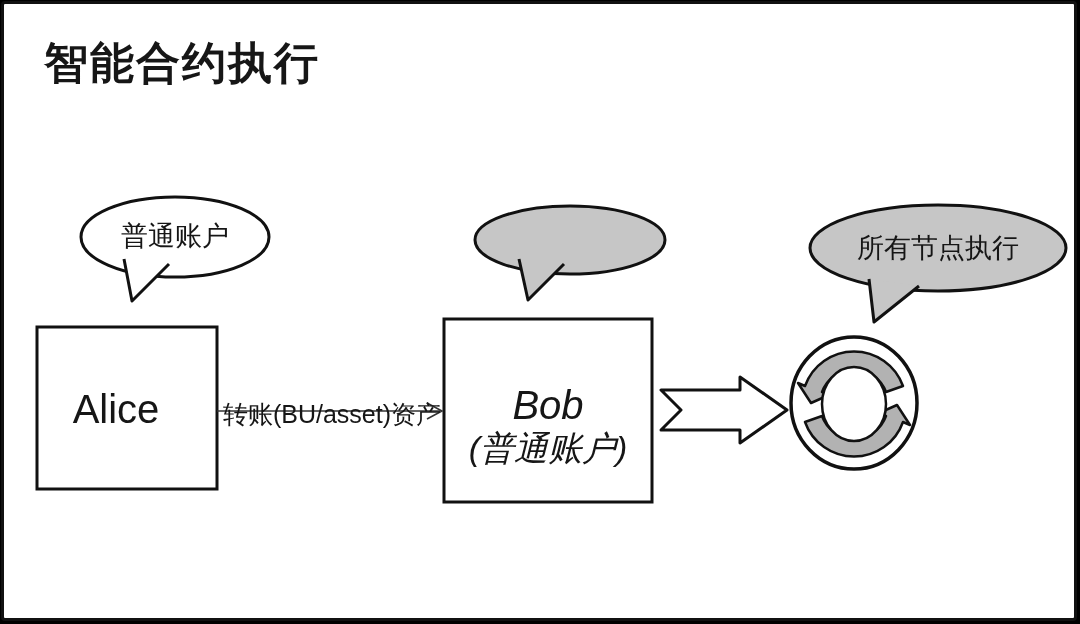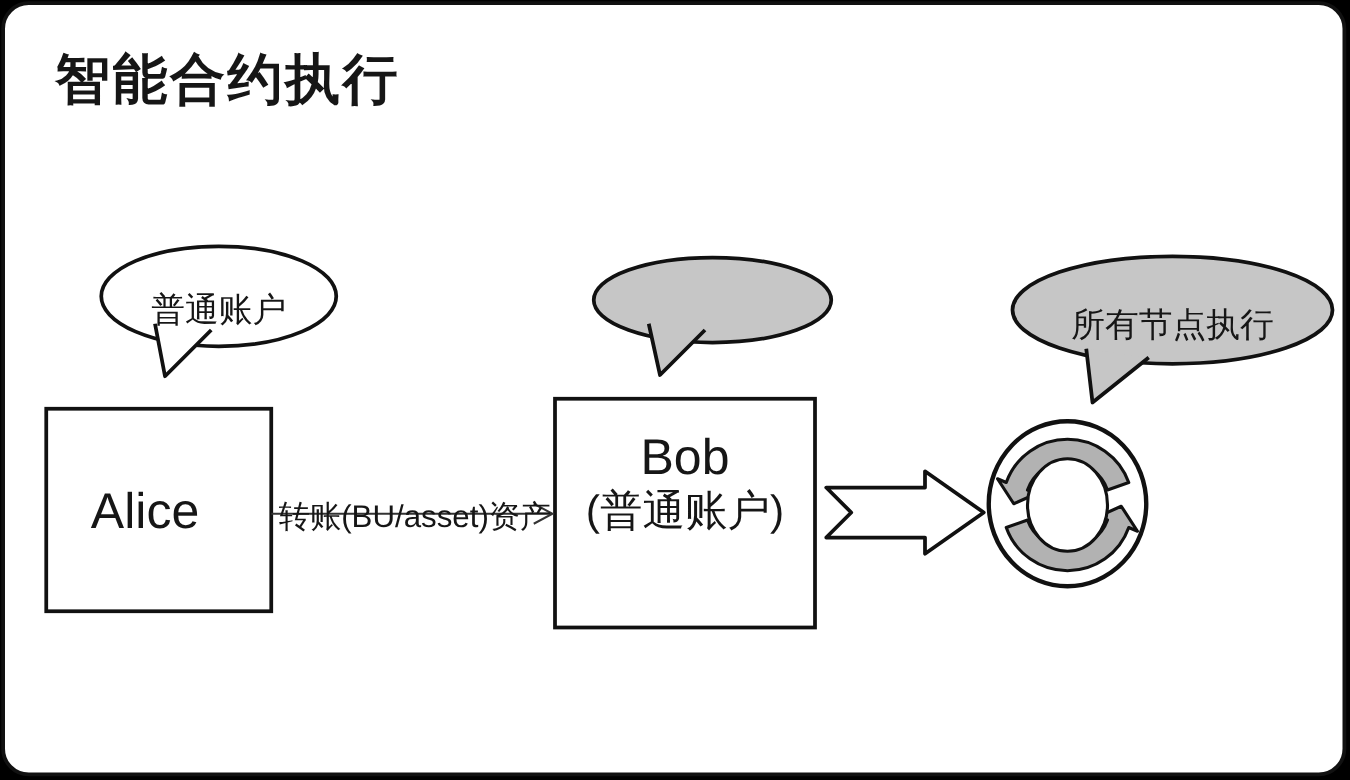--- a/index.html
+++ b/index.html
@@ -1,25 +1,25 @@
 <!DOCTYPE html>
 <html><head>
 <meta charset="utf-8">
 <style>
   html,body{margin:0;padding:0;background:#000;}
   .stage{position:relative;width:1080px;height:624px;background:#000;
          font-family:"Liberation Sans","DejaVu Sans",sans-serif;overflow:hidden;}
   .panel{position:absolute;left:1px;top:1px;width:1070px;height:614px;
-         background:#fff;border:3px solid #111;border-radius:22px;}
+         background:#fff;border:3px solid #111;border-radius:4px;}
   .title{position:absolute;left:40px;top:30px;font-size:44px;font-weight:600;
          color:#161616;letter-spacing:2px;white-space:nowrap;}
   svg{position:absolute;left:0;top:0;}
   .txt{position:absolute;transform:translate(-50%,-50%);color:#161616;
        white-space:nowrap;text-align:center;line-height:1;}
-  .callout-txt{font-size:27px;font-weight:500;margin-top:12px;}
+  .callout-txt{font-size:27px;font-weight:500;}
   .alice-txt{font-size:40px;}
   .bob-wrap{display:flex;flex-direction:column;align-items:center;gap:6px;}
   .bob-name{font-size:40px;}
   .bob-sub{font-size:34px;}
   .edge-txt{font-size:25px;font-weight:500;}
 </style>
 </head>
 <body>
 
 <div class="stage">
@@ -63,21 +63,21 @@
       </g>
     </svg>
 
     <div class="txt callout-txt" style="left:171px;top:232px;">普通账户</div>
 
 
     <div class="txt callout-txt" style="left:934px;top:244px;">所有节点执行</div>
 
     <div class="txt alice-txt" style="left:112px;top:405px;">Alice</div>
 
-    <div class="txt bob-wrap" style="left:544px;top:382px;">
+    <div class="txt bob-wrap" style="left:544px;top:421px;font-style:italic;">
       <div class="bob-name">Bob</div>
       <div class="bob-sub">(普通账户)</div>
     </div>
 
     <div class="txt edge-txt" style="left:328px;top:382px;margin-top:28px;">转账(BU/asset)资产</div>
 
   </div>
 </div>
 
 </body></html>

